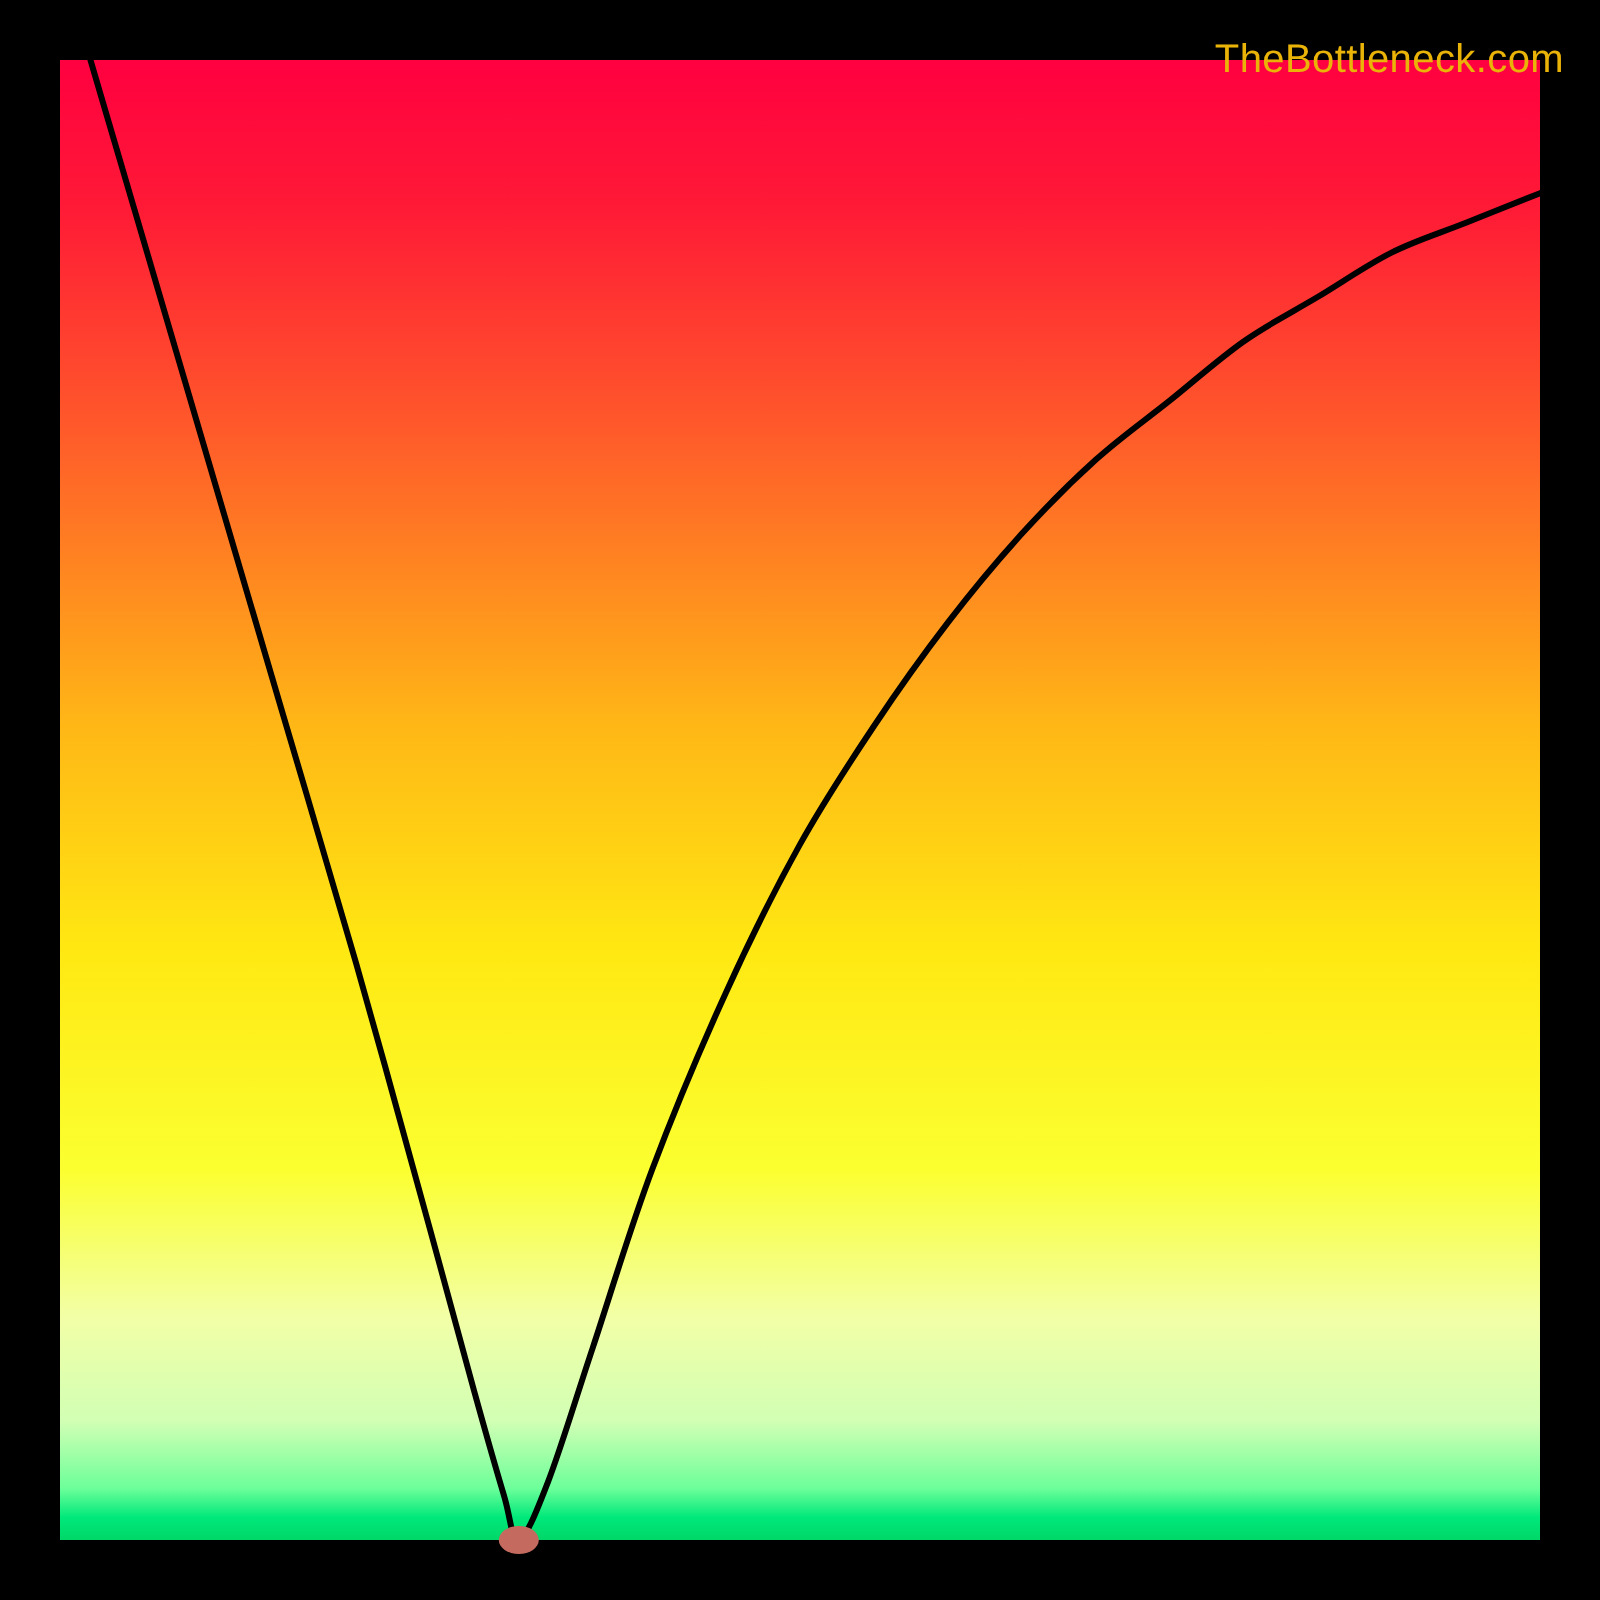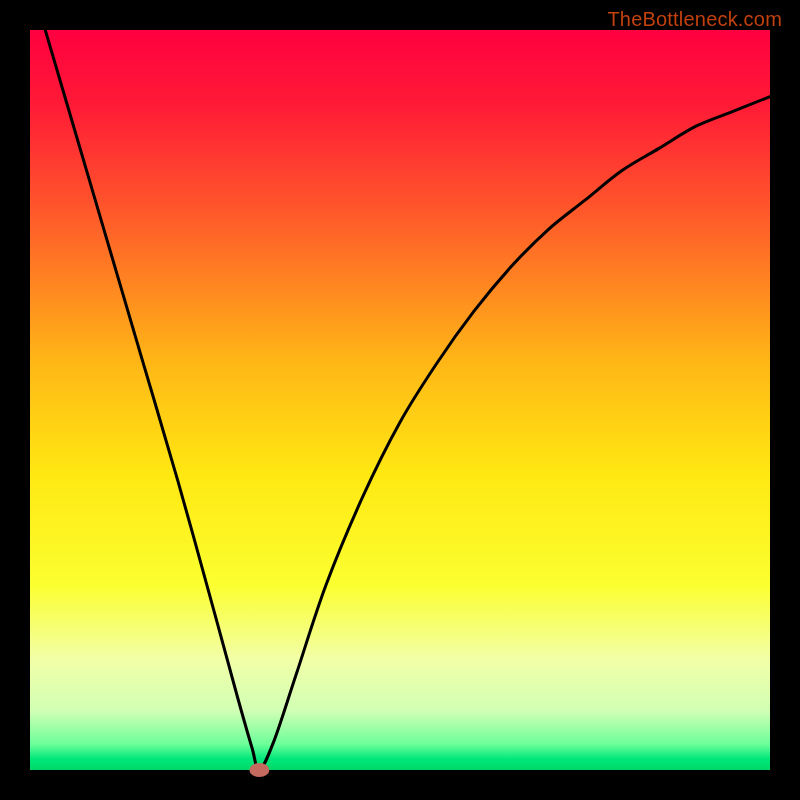--- a/index.html
+++ b/index.html
@@ -14,23 +14,23 @@
   .canvas-wrap {
     position: relative;
     width: 800px;
     height: 800px;
   }
   svg {
     display: block;
   }
   .watermark {
     position: absolute;
-    top: 8px;
+    top: 19px;
     right: 18px;
-    color: #c2410c;
+    color: #eab308;
     font-size: 20px;
     font-weight: 500;
     letter-spacing: 0.2px;
     user-select: none;
   }
 </style>
 </head>
 <body>
 
 <div class="canvas-wrap">

